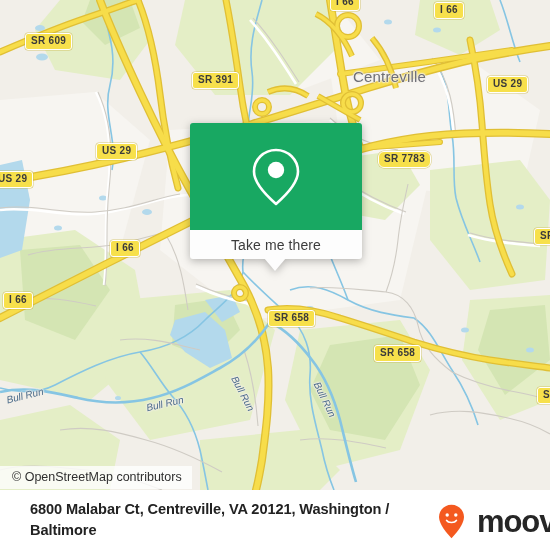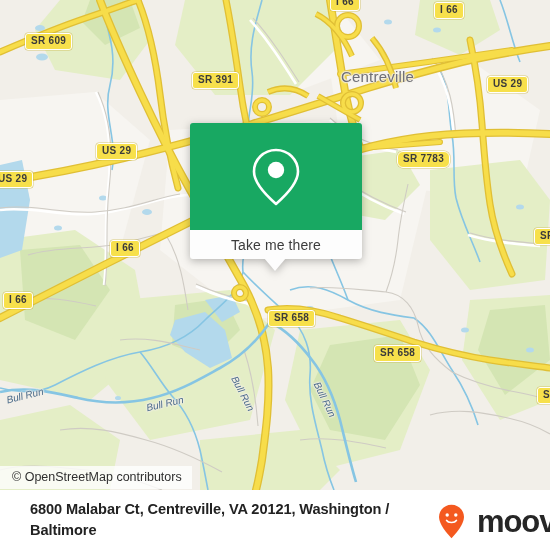--- a/index.html
+++ b/index.html
@@ -324,35 +324,35 @@
       </g>
 
       <g fill="none" stroke="#86c5e3" stroke-width="2.6">
         <path d="M0,392 C28,386 52,392 78,398 C104,404 128,404 152,398
                  C178,392 198,380 220,368 C242,356 258,340 270,322"></path>
         <path d="M270,322 C286,330 300,344 312,360 C326,378 334,398 340,420
                  C345,440 350,462 356,482"></path>
       </g>
     </svg>
 
-    <div class="city-label" style="left:341px; top:68px;">Centreville</div>
+    <div class="city-label" style="left:353px; top:68px;">Centreville</div>
 
     <div class="river-label" style="left:6px; top:390px; transform:rotate(-14deg);">Bull Run</div>
     <div class="river-label" style="left:146px; top:398px; transform:rotate(-13deg);">Bull Run</div>
     <div class="river-label" style="left:224px; top:388px; transform:rotate(62deg);">Bull Run</div>
     <div class="river-label" style="left:306px; top:394px; transform:rotate(64deg);">Bull Run</div>
 
     <div class="shield" style="left:25px;  top:33px;">SR 609</div>
     <div class="shield" style="left:192px; top:72px;">SR 391</div>
     <div class="shield" style="left:434px; top:2px;">I 66</div>
     <div class="shield" style="left:330px; top:-6px;">I 66</div>
     <div class="shield" style="left:96px;  top:143px;">US 29</div>
     <div class="shield" style="left:-8px;  top:171px;">US 29</div>
     <div class="shield" style="left:487px; top:76px;">US 29</div>
-    <div class="shield" style="left:397px; top:151px;border-radius:6px;">SR 7783</div>
+    <div class="shield" style="left:378px; top:151px;border-radius:6px;">SR 7783</div>
     <div class="shield" style="left:110px; top:240px;">I 66</div>
     <div class="shield" style="left:3px;   top:292px;">I 66</div>
     <div class="shield" style="left:268px; top:310px;">SR 658</div>
     <div class="shield" style="left:374px; top:345px;">SR 658</div>
     <div class="shield" style="left:534px; top:228px;">SR</div>
     <div class="shield" style="left:537px; top:387px;">SR</div>
 
     <div id="popup">
       <div id="popup-head">
         <svg width="52" height="62" viewBox="0 0 52 62">

